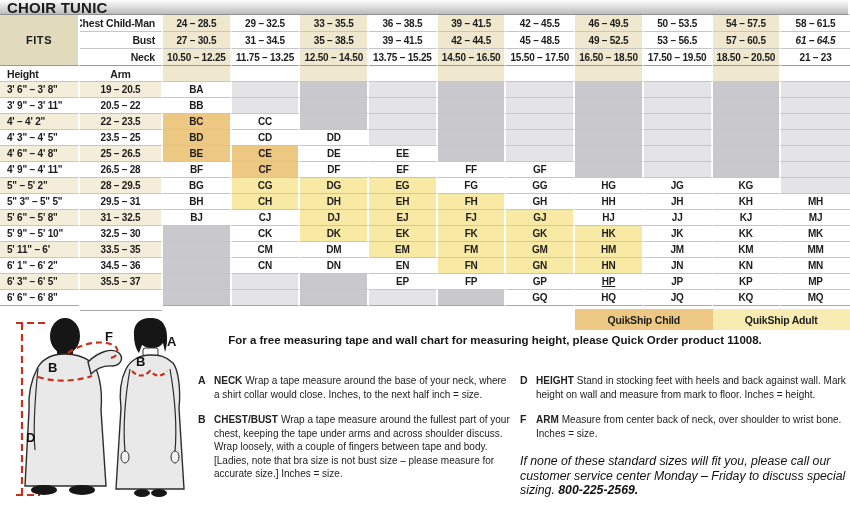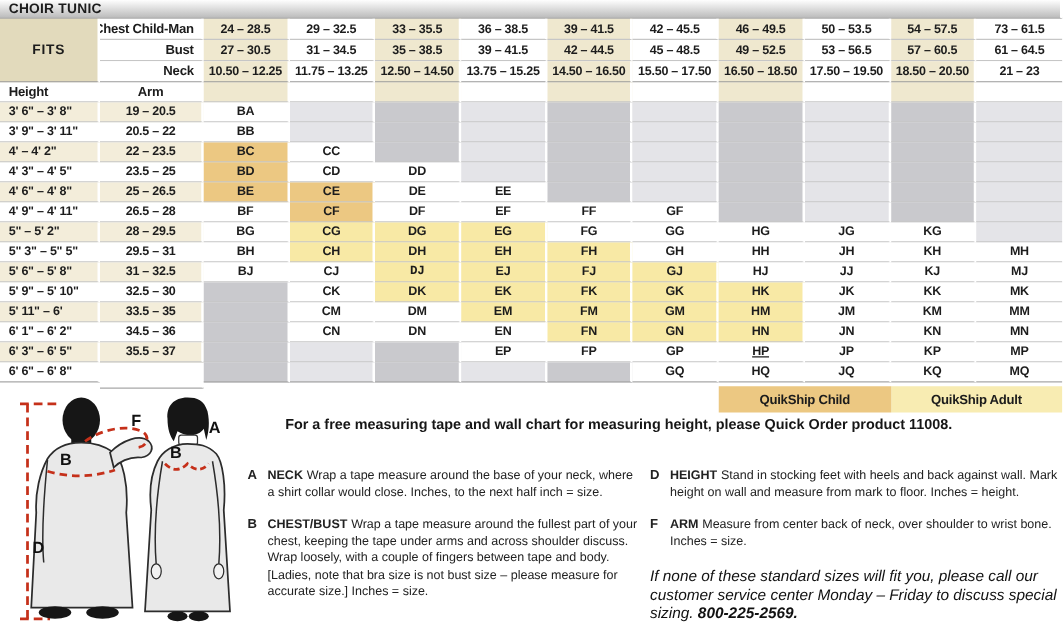--- a/index.html
+++ b/index.html
@@ -15,21 +15,21 @@
         overflow:hidden;white-space:nowrap;letter-spacing:-0.2px;}
   .endcol{border-right:none;}
   .beige{background:#efe8cf}
   .whitebg{background:#ffffff}
   .cream{background:#f3edda}
   .child{background:#ecc882}
   .adult{background:#f8e9a5}
   .gdark{background:#c9c9cd}
   .glight{background:#e4e4e8}
 
-  .title{grid-area:1/1/2/13;justify-content:flex-start;padding-left:7px;font-size:11px;
+  .title{grid-area:1/1/2/13;justify-content:flex-start;padding-left:7px;font-size:15px;
          background:linear-gradient(#fefefe,#bcbcbc);border-bottom:1px solid #8f8f8f;letter-spacing:.2px;}
   .fits{grid-area:2/1/5/2;background:#e2dabc;font-size:11px;letter-spacing:.6px;border-bottom:1px solid #9a9a9a;}
   .hlabel{justify-content:flex-end;padding-right:6px;font-size:10.5px;background:#fff;}
   .hl0{grid-area:2/2/3/3}.hl1{grid-area:3/2/4/3}.hl2{grid-area:4/2/5/3;border-bottom:1px solid #9a9a9a}
   .hval{font-size:10px}
   .neckline{border-bottom:1px solid #9a9a9a}
   .height-h{grid-area:5/1/6/2;justify-content:flex-start;padding-left:7px;background:#fff;font-size:10.5px}
   .arm-h{grid-area:5/2/6/3;background:#fff;font-size:10.5px}
   .hcell{justify-content:flex-start;padding-left:7px;font-size:10px}
   .acell{font-size:10px}
@@ -69,31 +69,31 @@
 
   <div class="cell hval beige" style="grid-area: 2 / 3 / 3 / 4;">24 – 28.5</div>
       <div class="cell hval whitebg" style="grid-area: 2 / 4 / 3 / 5;">29 – 32.5</div>
       <div class="cell hval beige" style="grid-area: 2 / 5 / 3 / 6;">33 – 35.5</div>
       <div class="cell hval whitebg" style="grid-area: 2 / 6 / 3 / 7;">36 – 38.5</div>
       <div class="cell hval beige" style="grid-area: 2 / 7 / 3 / 8;">39 – 41.5</div>
       <div class="cell hval whitebg" style="grid-area: 2 / 8 / 3 / 9;">42 – 45.5</div>
       <div class="cell hval beige" style="grid-area: 2 / 9 / 3 / 10;">46 – 49.5</div>
       <div class="cell hval whitebg" style="grid-area: 2 / 10 / 3 / 11;">50 – 53.5</div>
       <div class="cell hval beige" style="grid-area: 2 / 11 / 3 / 12;">54 – 57.5</div>
-      <div class="cell hval whitebg endcol" style="grid-area: 2 / 12 / 3 / 13;">73 – 61.5</div>
+      <div class="cell hval whitebg endcol" style="grid-area: 2 / 12 / 3 / 13;">58 – 61.5</div>
       <div class="cell hval beige" style="grid-area: 3 / 3 / 4 / 4;">27 – 30.5</div>
       <div class="cell hval whitebg" style="grid-area: 3 / 4 / 4 / 5;">31 – 34.5</div>
       <div class="cell hval beige" style="grid-area: 3 / 5 / 4 / 6;">35 – 38.5</div>
       <div class="cell hval whitebg" style="grid-area: 3 / 6 / 4 / 7;">39 – 41.5</div>
       <div class="cell hval beige" style="grid-area: 3 / 7 / 4 / 8;">42 – 44.5</div>
       <div class="cell hval whitebg" style="grid-area: 3 / 8 / 4 / 9;">45 – 48.5</div>
       <div class="cell hval beige" style="grid-area: 3 / 9 / 4 / 10;">49 – 52.5</div>
       <div class="cell hval whitebg" style="grid-area: 3 / 10 / 4 / 11;">53 – 56.5</div>
       <div class="cell hval beige" style="grid-area: 3 / 11 / 4 / 12;">57 – 60.5</div>
-      <div class="cell hval whitebg endcol" style="grid-area: 3 / 12 / 4 / 13;">61 – 64.5</div>
+      <div class="cell hval whitebg endcol" style="grid-area: 3 / 12 / 4 / 13; font-style: italic;">61 – 64.5</div>
       <div class="cell hval beige neckline" style="grid-area: 4 / 3 / 5 / 4;">10.50 – 12.25</div>
       <div class="cell hval whitebg neckline" style="grid-area: 4 / 4 / 5 / 5;">11.75 – 13.25</div>
       <div class="cell hval beige neckline" style="grid-area: 4 / 5 / 5 / 6;">12.50 – 14.50</div>
       <div class="cell hval whitebg neckline" style="grid-area: 4 / 6 / 5 / 7;">13.75 – 15.25</div>
       <div class="cell hval beige neckline" style="grid-area: 4 / 7 / 5 / 8;">14.50 – 16.50</div>
       <div class="cell hval whitebg neckline" style="grid-area: 4 / 8 / 5 / 9;">15.50 – 17.50</div>
       <div class="cell hval beige neckline" style="grid-area: 4 / 9 / 5 / 10;">16.50 – 18.50</div>
       <div class="cell hval whitebg neckline" style="grid-area: 4 / 10 / 5 / 11;">17.50 – 19.50</div>
       <div class="cell hval beige neckline" style="grid-area: 4 / 11 / 5 / 12;">18.50 – 20.50</div>
       <div class="cell hval whitebg neckline endcol" style="grid-area: 4 / 12 / 5 / 13;">21 – 23</div>
@@ -200,21 +200,21 @@
       <div class="cell code adult" style="grid-area: 13 / 7 / 14 / 8;">FH</div>
       <div class="cell code whitebg" style="grid-area: 13 / 8 / 14 / 9;">GH</div>
       <div class="cell code whitebg" style="grid-area: 13 / 9 / 14 / 10;">HH</div>
       <div class="cell code whitebg" style="grid-area: 13 / 10 / 14 / 11;">JH</div>
       <div class="cell code whitebg" style="grid-area: 13 / 11 / 14 / 12;">KH</div>
       <div class="cell code whitebg endcol" style="grid-area: 13 / 12 / 14 / 13;">MH</div>
       <div class="cell hcell cream" style="grid-area: 14 / 1 / 15 / 2;">5' 6" – 5' 8"</div>
       <div class="cell acell cream" style="grid-area: 14 / 2 / 15 / 3;">31 – 32.5</div>
       <div class="cell code whitebg" style="grid-area: 14 / 3 / 15 / 4;">BJ</div>
       <div class="cell code whitebg" style="grid-area: 14 / 4 / 15 / 5;">CJ</div>
-      <div class="cell code adult" style="grid-area: 14 / 5 / 15 / 6; font-family: Liberation Mono, monospace;">DJ</div>
+      <div class="cell code adult" style="grid-area: 14 / 5 / 15 / 6;">DJ</div>
       <div class="cell code adult" style="grid-area: 14 / 6 / 15 / 7;">EJ</div>
       <div class="cell code adult" style="grid-area: 14 / 7 / 15 / 8;">FJ</div>
       <div class="cell code adult" style="grid-area: 14 / 8 / 15 / 9;">GJ</div>
       <div class="cell code whitebg" style="grid-area: 14 / 9 / 15 / 10;">HJ</div>
       <div class="cell code whitebg" style="grid-area: 14 / 10 / 15 / 11;">JJ</div>
       <div class="cell code whitebg" style="grid-area: 14 / 11 / 15 / 12;">KJ</div>
       <div class="cell code whitebg endcol" style="grid-area: 14 / 12 / 15 / 13;">MJ</div>
       <div class="cell hcell whitebg" style="grid-area: 15 / 1 / 16 / 2;">5' 9" – 5' 10"</div>
       <div class="cell acell whitebg" style="grid-area: 15 / 2 / 16 / 3;">32.5 – 30</div>
       <div class="cell code gdark" style="grid-area: 15 / 3 / 16 / 4;"></div>

